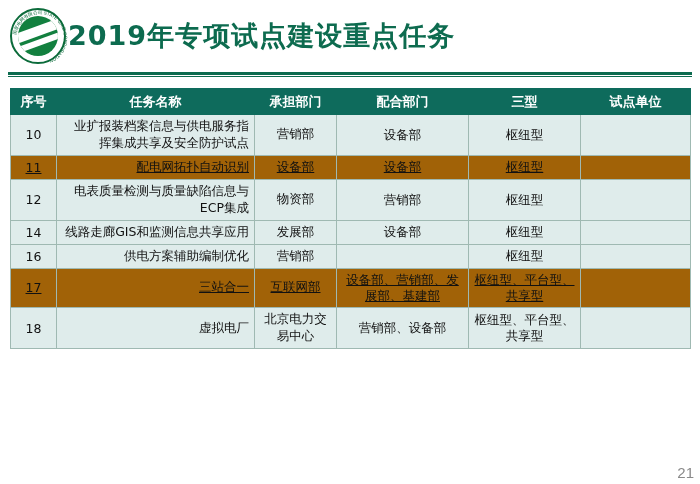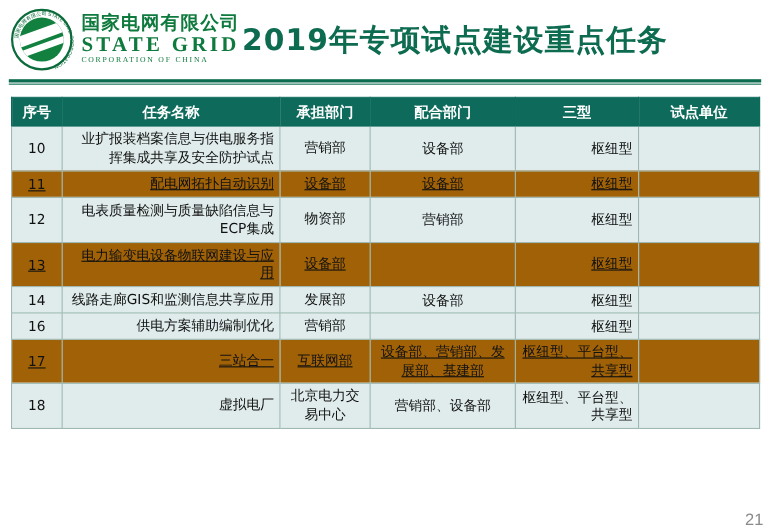--- a/index.html
+++ b/index.html
@@ -146,21 +146,21 @@
     border: 1px solid #0e6b5c;
     font-size: 13px;
     margin-top: 47px;
   }
   tbody tr.alt td { background: #dfeceb; }
   tbody tr.plain td { background: #a16207; text-decoration: underline; }
   td.c-no { text-align: center; width: 46px; }
   td.c-task { text-align: right; padding-left: 8px; line-height: 1.35; }
   td.c-own { text-align: center; width: 82px; }
   td.c-co { text-align: center; width: 132px; line-height: 1.3; }
-  td.c-type { text-align: right; width: 112px; line-height: 1.3; }
+  td.c-type { text-align: center; width: 112px; line-height: 1.3; }
   td.c-unit { text-align: center; width: 110px; }
   col.w-no { width: 46px; }
   col.w-task { width: 198px; }
   col.w-own { width: 82px; }
   col.w-co { width: 132px; }
   col.w-type { width: 112px; }
   col.w-unit { width: 110px; }
 
   .page-num {
     position: absolute;
@@ -180,25 +180,20 @@
       <div class="logo-mark">
         <div class="inner"></div>
         <svg class="logo-ring-text" viewBox="0 0 56 56">
           <defs>
             <path id="ringpath" d="M 28,28 m -24,0 a 24,24 0 1,1 48,0 a 24,24 0 1,1 -48,0"></path>
           </defs>
           <text font-size="4.6" fill="#0b6b3a" font-family="Liberation Sans, sans-serif">
             <textPath href="#ringpath" startOffset="2%">国家电网有限公司 STATE GRID CORPORATION</textPath>
           </text>
         </svg>
-      </div>
-      <div class="logo-words">
-        <div class="logo-cn">国家电网有限公司</div>
-        <div class="logo-en1">STATE GRID</div>
-        <div class="logo-en2">CORPORATION OF CHINA</div>
       </div>
     </div>
     <div class="slide-title">2019年专项试点建设重点任务</div>
   </div>
   <div class="title-rule"></div>
   <div class="title-rule2"></div>
 
   <div class="table-wrap">
     <table>
       <colgroup>
@@ -237,28 +232,20 @@
           <td class="c-unit"></td>
         </tr>
         <tr class="alt">
           <td class="c-no">12</td>
           <td class="c-task">电表质量检测与质量缺陷信息与ECP集成</td>
           <td class="c-own">物资部</td>
           <td class="c-co">营销部</td>
           <td class="c-type">枢纽型</td>
           <td class="c-unit"></td>
         </tr>
-        <tr class="plain">
-          <td class="c-no">13</td>
-          <td class="c-task">电力输变电设备物联网建设与应用</td>
-          <td class="c-own">设备部</td>
-          <td class="c-co"></td>
-          <td class="c-type">枢纽型</td>
-          <td class="c-unit"></td>
-        </tr>
         <tr class="alt">
           <td class="c-no">14</td>
           <td class="c-task">线路走廊GIS和监测信息共享应用</td>
           <td class="c-own">发展部</td>
           <td class="c-co">设备部</td>
           <td class="c-type">枢纽型</td>
           <td class="c-unit"></td>
         </tr>
         <tr class="alt">
           <td class="c-no">16</td>

